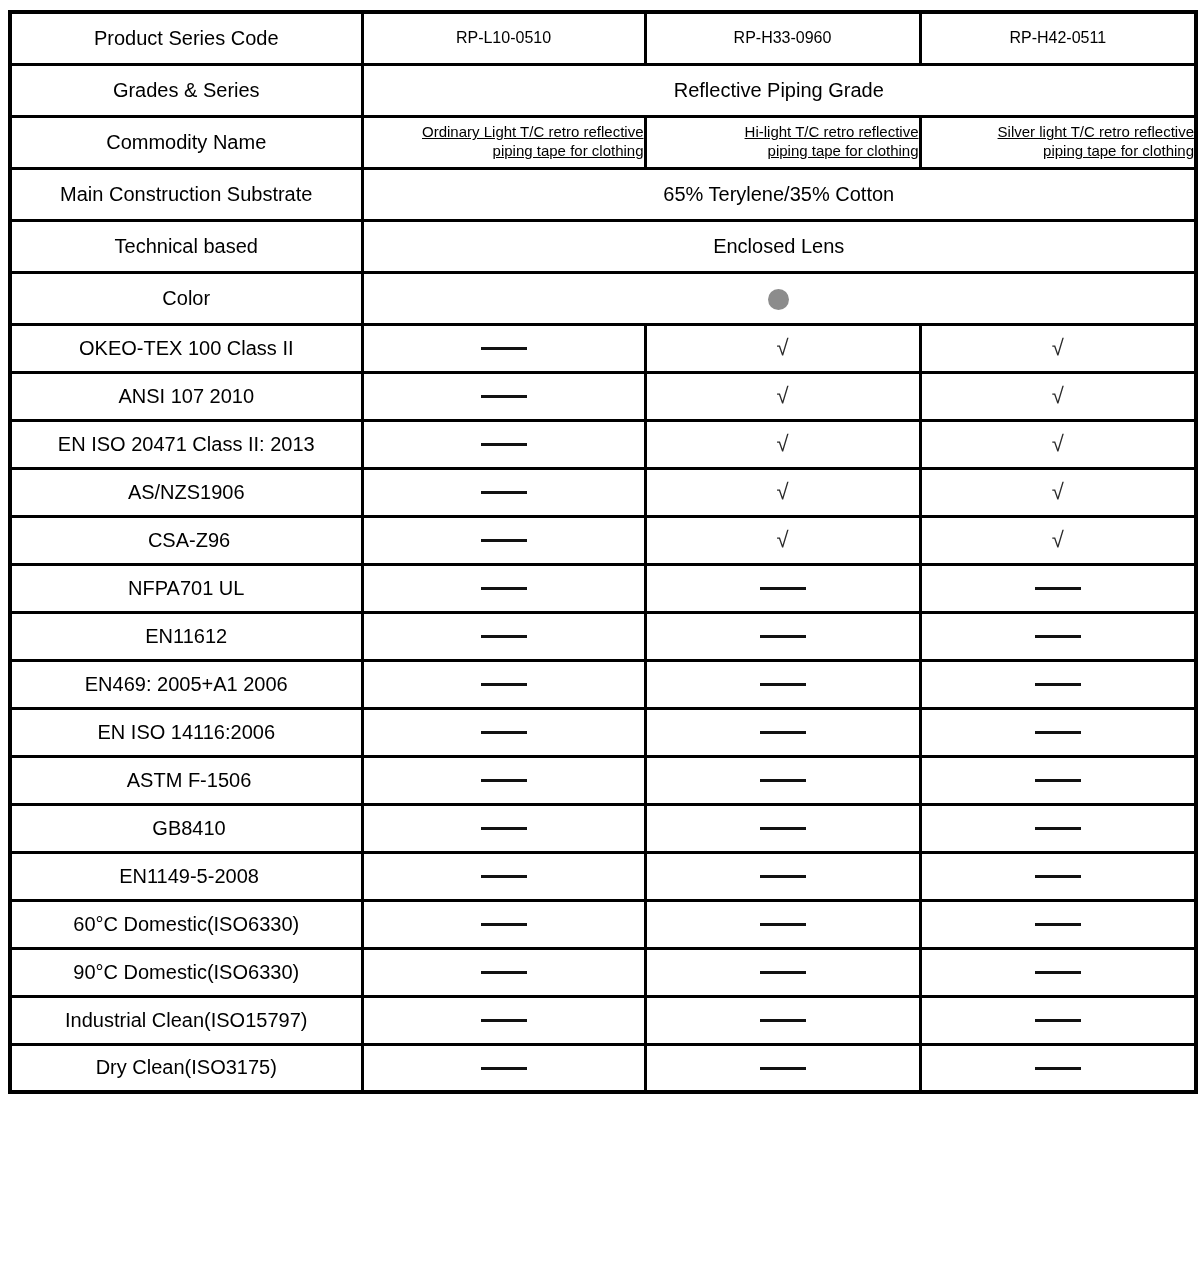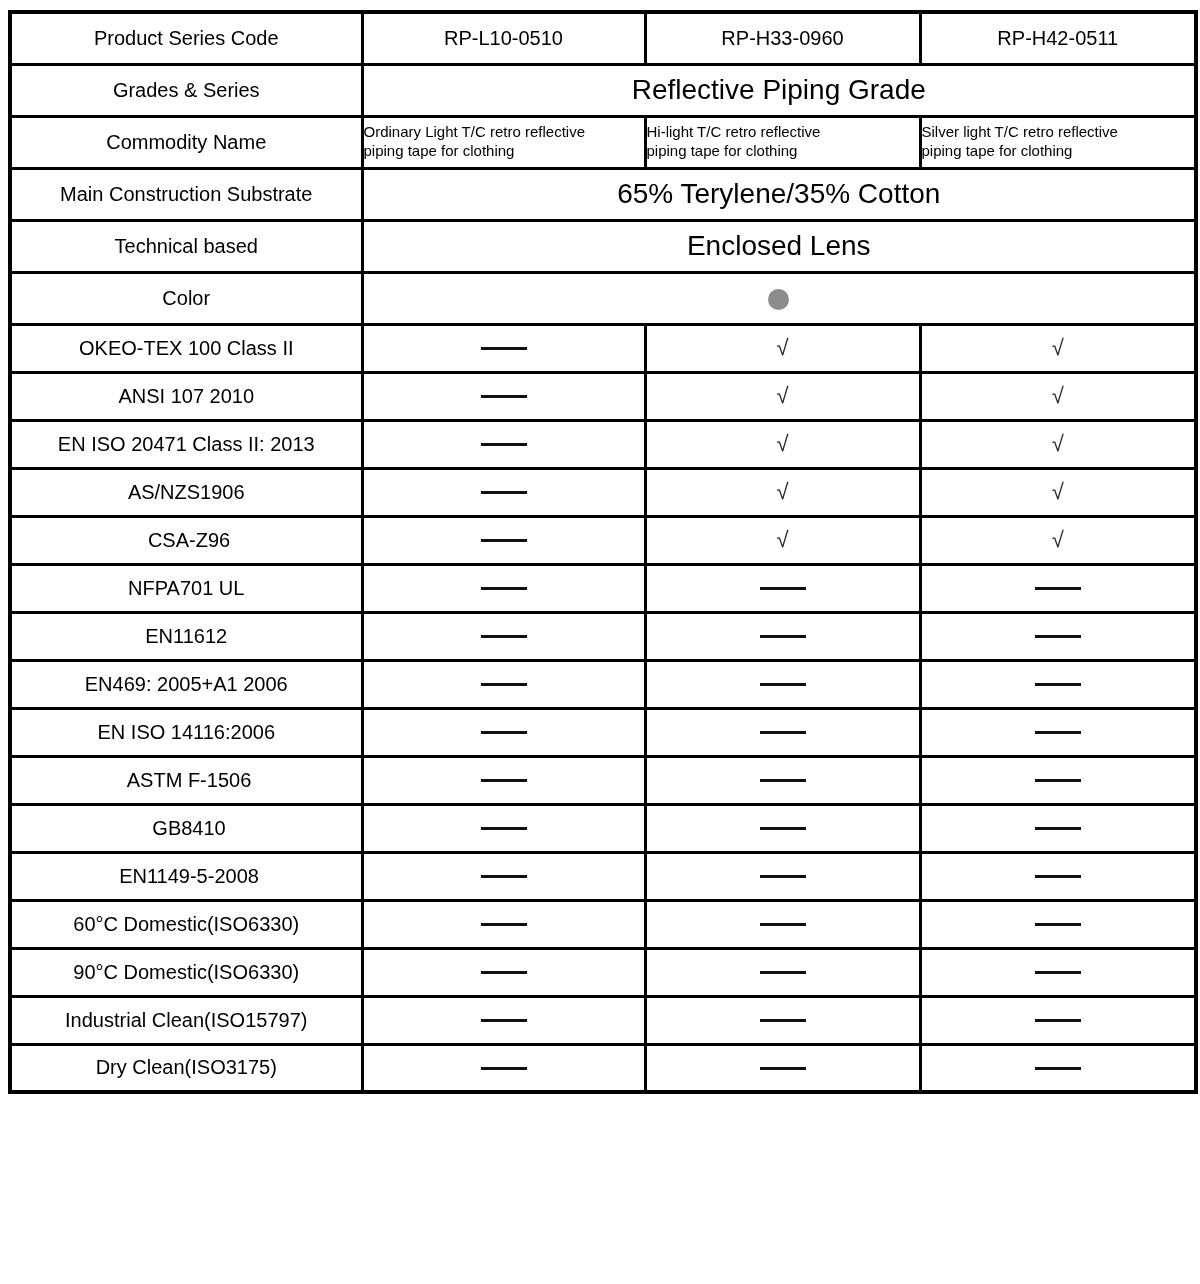--- a/index.html
+++ b/index.html
@@ -28,32 +28,33 @@
   tr.short { height: 48px; }
   td.label-cell {
     text-align: center;
     padding: 1px 4px 1px 5px;
     font-size: 20px;
     white-space: pre-wrap;
     letter-spacing: 0;
   }
   td.value-cell {
     text-align: center;
+    font-size: 16px;
+  }
+  td.span-cell {
+    text-align: center;
     font-size: 20px;
   }
-  td.span-cell {
-    text-align: center;
-    font-size: 28px;
-  }
   td.small-cell {
-    text-align: left;
+    text-align: right;
     font-size: 15px;
     line-height: 1.25;
     padding: 0 1px;
     white-space: pre-line;
+    text-decoration: underline;
   }
   td.mark-cell {
     text-align: center;
   }
   span.dash-mark {
     display: inline-block;
     width: 46px;
     height: 0;
     border-top: 3px solid #121212;
     vertical-align: middle;

